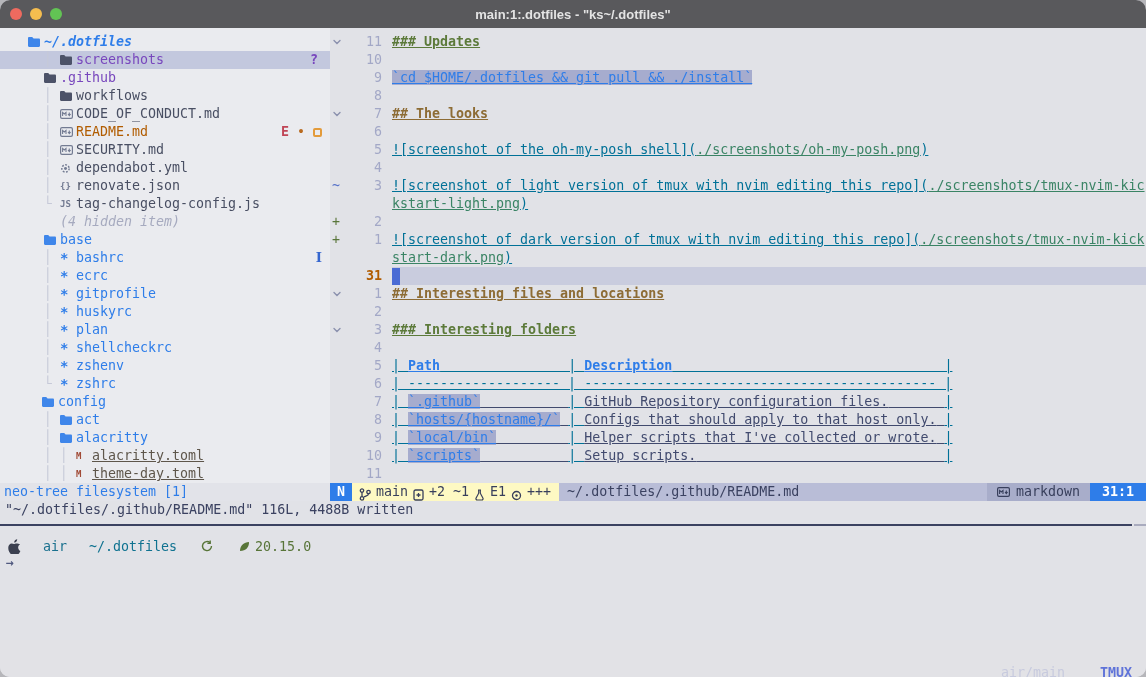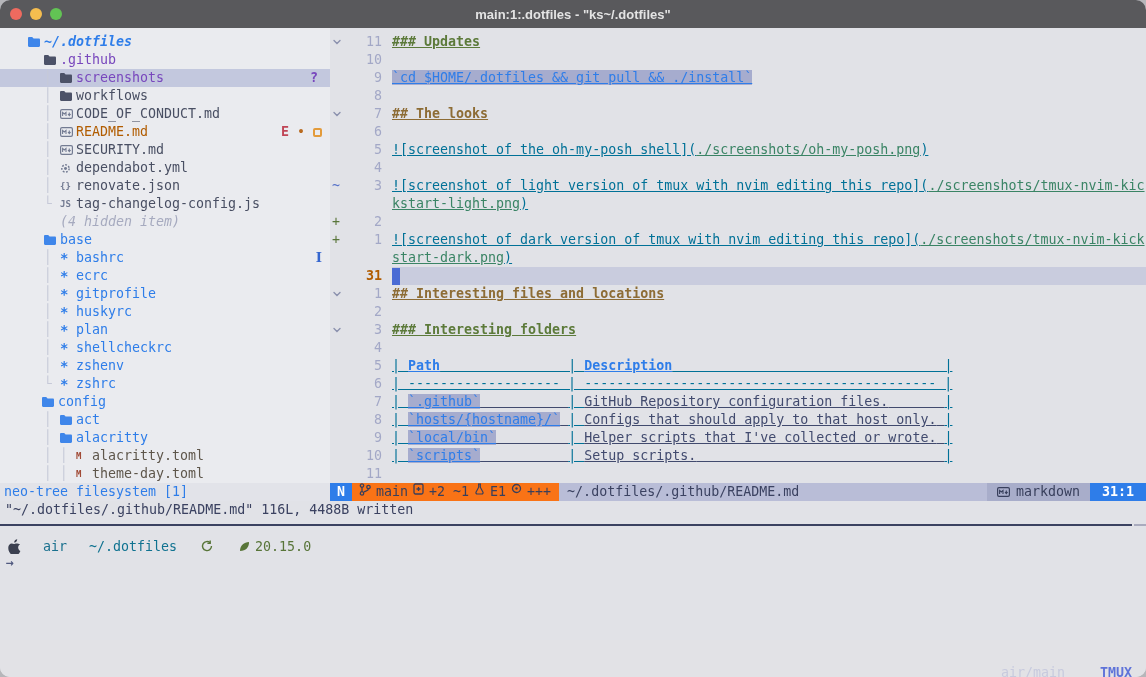--- a/index.html
+++ b/index.html
@@ -26,21 +26,21 @@
   .ticon.tomlred{color:#a14a36;}
   .tglyph{font-size:9px;font-weight:bold;}
   .tglyph.star{font-size:14px;}
   .tlabel{flex:0 1 auto;}
   .tlabel.root{color:#2e7de9;font-weight:bold;font-style:italic;}
   .tlabel.purple{color:#7847bd;}
   .tlabel.plain{color:#494f63;}
   .tlabel.blue{color:#2e7de9;}
   .tlabel.orange{color:#b15c00;}
   .tlabel.hidden{color:#a6aabf;font-style:italic;}
-  .tlabel.toml{color:#5e564b;}
+  .tlabel.toml{color:#5e564b;text-decoration:underline;}
   .badge{margin-left:auto;padding-right:12px;color:#7847bd;font-weight:bold;}
   .marks{margin-left:auto;display:flex;align-items:center;gap:8px;padding-right:8px;}
   .mk-e{color:#c04556;font-weight:bold;}
   .mk-dot{color:#b96a1e;}
   .mk-sq{width:9px;height:9px;border:2px solid #e39b3b;border-radius:2px;display:inline-block;}
   .ibeam{margin-left:auto;padding-right:8px;color:#3566cf;font-family:"DejaVu Serif",serif;font-weight:bold;}
   #neotree-status{position:absolute;bottom:0;left:0;width:330px;height:18px;line-height:18px;
                   background:#e2e3e9;color:#2e7de9;padding-left:4px;}
   
   #editor{position:absolute;left:330px;top:0;width:816px;height:473px;background:#e1e2e7;}
@@ -60,21 +60,21 @@
   .seg.md{color:#007197;}
   .seg.lnk{color:#3a8465;text-decoration:underline;}
   .seg.tp{color:#007197;}
   .seg.th{color:#2e7de9;font-weight:bold;}
   .seg.fg{color:#414a6e;}
   .seg.pl{color:#414a6e;}
   
   #statusline{position:absolute;bottom:0;left:0;width:816px;height:18px;display:flex;align-items:stretch;
               color:#383f5c;}
   .sl-a{flex:0 0 22px;background:#2e7de9;color:#fff;font-weight:bold;text-align:center;line-height:18px;}
-  .sl-b{background:#f97316;display:flex;align-items:flex-start;gap:5px;padding:0 8px 0 7px;line-height:18px;}
+  .sl-b{background:#fef9c3;display:flex;align-items:flex-end;gap:5px;padding:0 8px 0 7px;line-height:18px;}
   .sl-b svg{flex:0 0 auto;}
   .sl-c{flex:1;background:#b9bdd7;color:#3b4261;line-height:18px;padding-left:8px;overflow:hidden;}
   .sl-ft{background:#a8adca;display:flex;align-items:center;gap:6px;padding:0 10px;line-height:18px;}
   .sl-loc{flex:0 0 auto;background:#2e7de9;color:#fff;font-weight:bold;line-height:18px;padding:0 12px;}
   
   #cmdline{position:absolute;top:501px;left:0;width:100%;height:18px;line-height:18px;
            color:#3b4261;padding-left:5px;white-space:pre;}
   #pane-sep{position:absolute;top:524px;left:0;width:1132px;height:2px;background:#3b4261;}
   .sep-tail{position:absolute;left:1134px;top:524px;width:12px;height:2px;background:#a9abbe;}
   #shellpane{position:absolute;top:526px;left:0;width:100%;height:114px;}
@@ -105,26 +105,26 @@
     </div>
     <div class="title">main:1:.dotfiles - "ks~/.dotfiles"</div>
   </div>
 
   <div id="workspace">
     <div id="sidebar">
       <div id="tree">
           <div class="titem" style="padding-left: 28px;"><span class="ticon blue"><svg width="12" height="10" viewBox="0 0 12 10">
                 <path d="M0 1.2C0 .5.5 0 1.2 0h3l1.4 1.6h5.2c.7 0 1.2.5 1.2 1.2v6c0 .7-.5 1.2-1.2 1.2H1.2C.5 10 0 9.5 0 8.8z" fill="currentColor"></path>
               </svg></span><span class="tlabel root">~/.dotfiles</span></div>
+          <div class="titem sel" style="padding-left: 44px;"><span class="guide">│</span><span class="ticon dark"><svg width="12" height="10" viewBox="0 0 12 10">
+                <path d="M0 1.2C0 .5.5 0 1.2 0h3l1.4 1.6h5.2c.7 0 1.2.5 1.2 1.2v6c0 .7-.5 1.2-1.2 1.2H1.2C.5 10 0 9.5 0 8.8z" fill="currentColor"></path>
+              </svg></span><span class="tlabel purple">screenshots</span><span class="badge">?</span></div>
           <div class="titem" style="padding-left: 44px;"><span class="ticon dark"><svg width="12" height="10" viewBox="0 0 12 10">
                 <path d="M0 1.2C0 .5.5 0 1.2 0h3l1.4 1.6h5.2c.7 0 1.2.5 1.2 1.2v6c0 .7-.5 1.2-1.2 1.2H1.2C.5 10 0 9.5 0 8.8z" fill="currentColor"></path>
               </svg></span><span class="tlabel purple">.github</span></div>
-          <div class="titem sel" style="padding-left: 44px;"><span class="guide">│</span><span class="ticon dark"><svg width="12" height="10" viewBox="0 0 12 10">
-                <path d="M0 1.2C0 .5.5 0 1.2 0h3l1.4 1.6h5.2c.7 0 1.2.5 1.2 1.2v6c0 .7-.5 1.2-1.2 1.2H1.2C.5 10 0 9.5 0 8.8z" fill="currentColor"></path>
-              </svg></span><span class="tlabel purple">screenshots</span><span class="badge">?</span></div>
           <div class="titem" style="padding-left: 44px;"><span class="guide">│</span><span class="ticon dark"><svg width="12" height="10" viewBox="0 0 12 10">
                 <path d="M0 1.2C0 .5.5 0 1.2 0h3l1.4 1.6h5.2c.7 0 1.2.5 1.2 1.2v6c0 .7-.5 1.2-1.2 1.2H1.2C.5 10 0 9.5 0 8.8z" fill="currentColor"></path>
               </svg></span><span class="tlabel plain">workflows</span></div>
           <div class="titem" style="padding-left: 44px;"><span class="guide">│</span><span class="ticon "><svg width="13" height="10" viewBox="0 0 13 10">
                 <rect x="0.6" y="0.6" width="11.8" height="8.8" rx="1.4" fill="none" stroke="currentColor" stroke-width="1.2"></rect>
                 <path d="M2.6 7V3.4L4.3 5l1.7-1.6V7" fill="none" stroke="currentColor" stroke-width="1.1"></path>
                 <path d="M9.3 3.4V6M8 5l1.3 1.6L10.6 5" fill="none" stroke="currentColor" stroke-width="1.1"></path>
               </svg></span><span class="tlabel plain">CODE_OF_CONDUCT.md</span></div>
           <div class="titem" style="padding-left: 44px;"><span class="guide">│</span><span class="ticon "><svg width="13" height="10" viewBox="0 0 13 10">
                 <rect x="0.6" y="0.6" width="11.8" height="8.8" rx="1.4" fill="none" stroke="currentColor" stroke-width="1.2"></rect>

